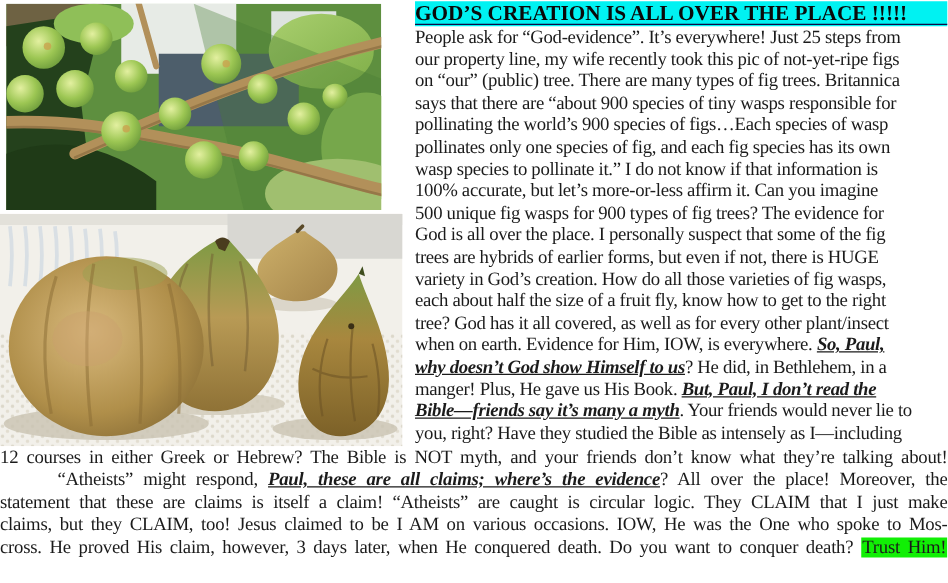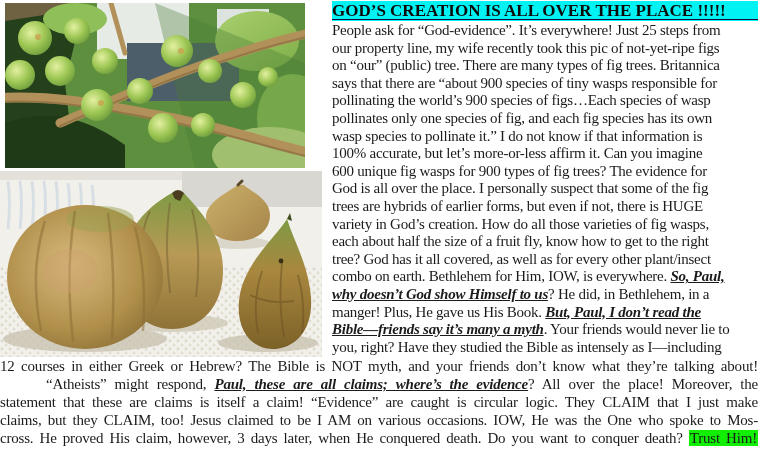--- a/index.html
+++ b/index.html
@@ -179,34 +179,34 @@
 
   <div class="col" id="col">
       <div class="line"><span>People ask for “God-evidence”. It’s everywhere! Just 25 steps from</span></div>
       <div class="line"><span>our property line, my wife recently took this pic of not-yet-ripe figs</span></div>
       <div class="line"><span>on “our” (public) tree. There are many types of fig trees. Britannica</span></div>
       <div class="line"><span>says that there are “about 900 species of tiny wasps responsible for</span></div>
       <div class="line"><span>pollinating the world’s 900 species of figs…Each species of wasp</span></div>
       <div class="line"><span>pollinates only one species of fig, and each fig species has its own</span></div>
       <div class="line"><span>wasp species to pollinate it.” I do not know if that information is</span></div>
       <div class="line"><span>100% accurate, but let’s more-or-less affirm it. Can you imagine</span></div>
-      <div class="line"><span>600 unique fig wasps for 900 types of fig trees? The evidence for</span></div>
+      <div class="line"><span>500 unique fig wasps for 900 types of fig trees? The evidence for</span></div>
       <div class="line"><span>God is all over the place. I personally suspect that some of the fig</span></div>
       <div class="line"><span>trees are hybrids of earlier forms, but even if not, there is HUGE</span></div>
       <div class="line"><span>variety in God’s creation. How do all those varieties of fig wasps,</span></div>
       <div class="line"><span>each about half the size of a fruit fly, know how to get to the right</span></div>
       <div class="line"><span>tree? God has it all covered, as well as for every other plant/insect</span></div>
-      <div class="line"><span>combo on earth. Bethlehem for Him, IOW, is everywhere. </span><span class="bi">So, Paul,</span></div>
+      <div class="line"><span>when on earth. Evidence for Him, IOW, is everywhere. </span><span class="bi">So, Paul,</span></div>
       <div class="line"><span class="bi">why doesn’t God show Himself to us</span><span>? He did, in Bethlehem, in a</span></div>
       <div class="line"><span>manger! Plus, He gave us His Book. </span><span class="bi">But, Paul, I don’t read the</span></div>
       <div class="line"><span class="bi">Bible—friends say it’s many a myth</span><span>. Your friends would never lie to</span></div>
       <div class="line"><span>you, right? Have they studied the Bible as intensely as I—including</span></div>
     </div>
 
   <div class="bottom" id="bottom">
       <div class="line"><span>12 courses in either Greek or Hebrew? The Bible is NOT myth, and your friends don’t know what they’re talking about!</span></div>
       <div class="line indent"><span>“Atheists” might respond, </span><span class="bi">Paul, these are all claims; where’s the evidence</span><span>? All over the place! Moreover, the</span></div>
-      <div class="line"><span>statement that these are claims is itself a claim! “Evidence” are caught is circular logic. They CLAIM that I just make</span></div>
+      <div class="line"><span>statement that these are claims is itself a claim! “Atheists” are caught is circular logic. They CLAIM that I just make</span></div>
       <div class="line"><span>claims, but they CLAIM, too! Jesus claimed to be I AM on various occasions. IOW, He was the One who spoke to Mos-</span></div>
       <div class="line"><span>cross. He proved His claim, however, 3 days later, when He conquered death. Do you want to conquer death? </span><span class="hl-green">Trust Him!</span></div>
     </div>
 
 </div>
 
 </body></html>

